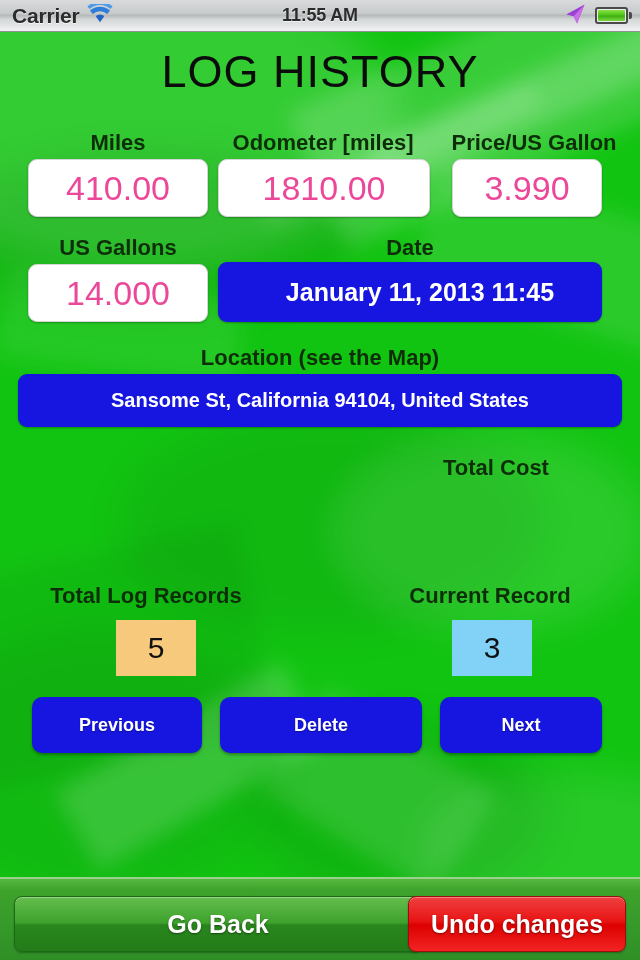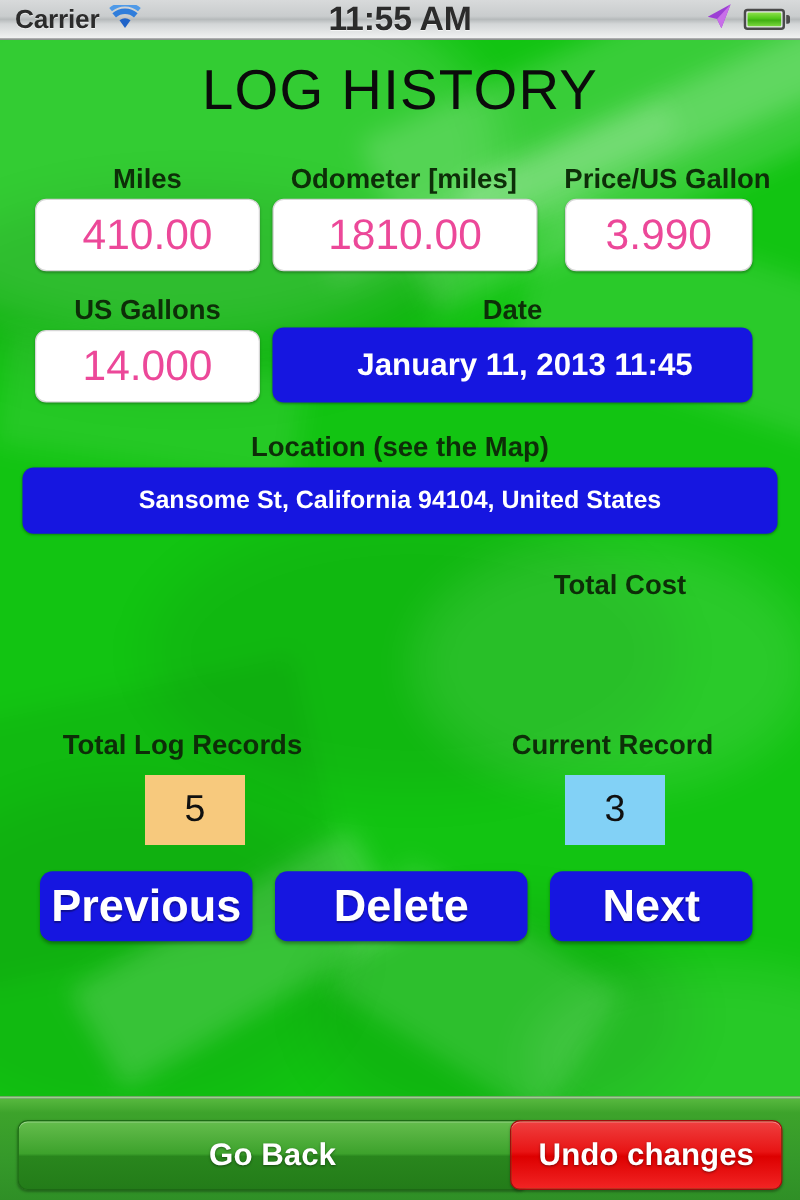--- a/index.html
+++ b/index.html
@@ -46,21 +46,21 @@
     font-size: 21px;
     font-weight: bold;
     color: #2b2b2b;
     letter-spacing: -0.2px;
     text-shadow: 0 1px 0 rgba(255,255,255,0.65);
   }
   .sb-center {
     position: absolute;
     left: 0; right: 0;
     text-align: center;
-    font-size: 27px;
+    font-size: 18px;
     font-weight: bold;
     color: #2b2b2b;
     letter-spacing: -0.2px;
     text-shadow: 0 1px 0 rgba(255,255,255,0.65);
   }
   .sb-right {
     position: absolute;
     right: 8px;
     display: flex;
     align-items: center;
@@ -192,21 +192,21 @@
 
   .nav-btn {
     position: absolute;
     background: #1616e0;
     border-radius: 10px;
     box-shadow: 0 2px 3px rgba(0,0,0,0.32);
     display: flex;
     align-items: center;
     justify-content: center;
     color: #ffffff;
-    font-size: 36px;
+    font-size: 18px;
     font-weight: bold;
     box-sizing: border-box;
     text-shadow: 0 1px 1px rgba(0,0,0,0.35);
   }
 
   
   .toolbar {
     position: absolute;
     left: 0;
     top: 877px;

